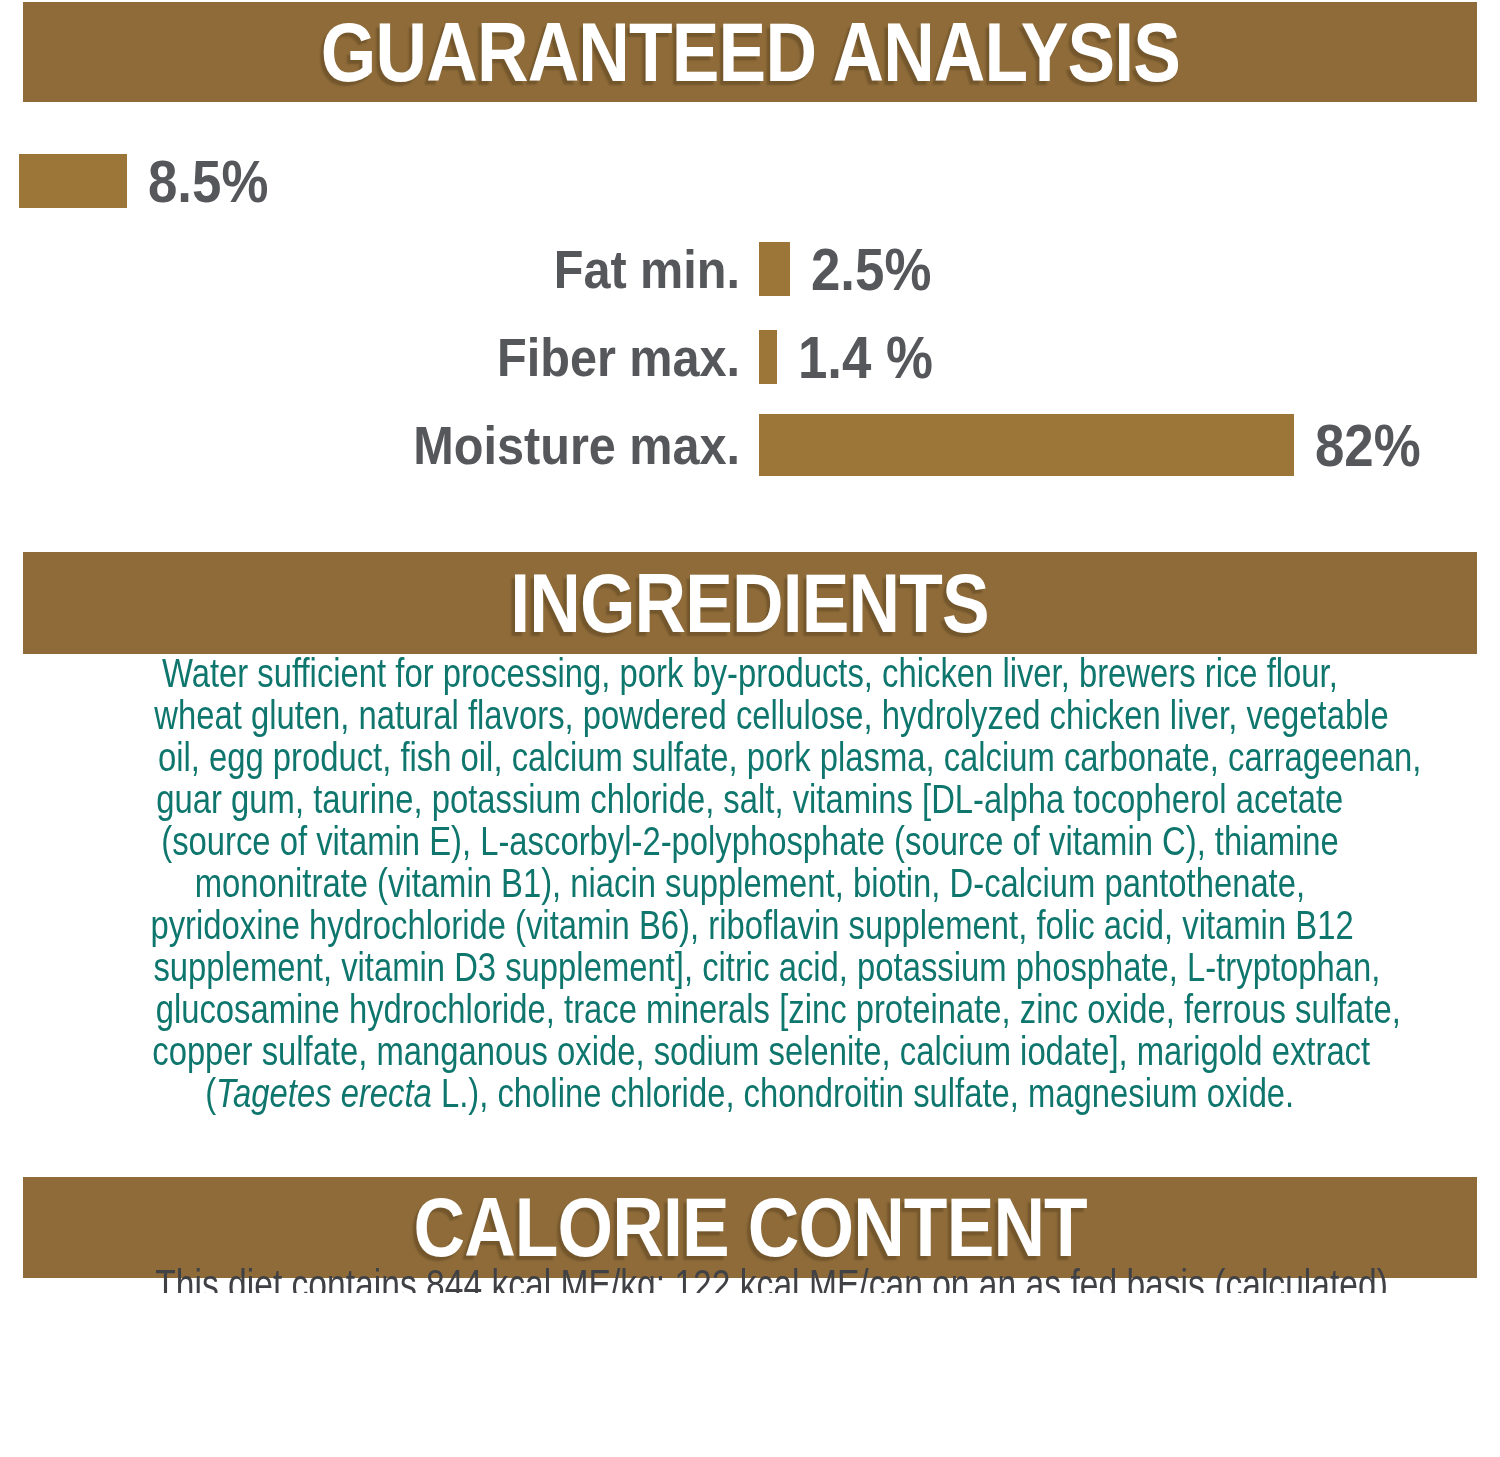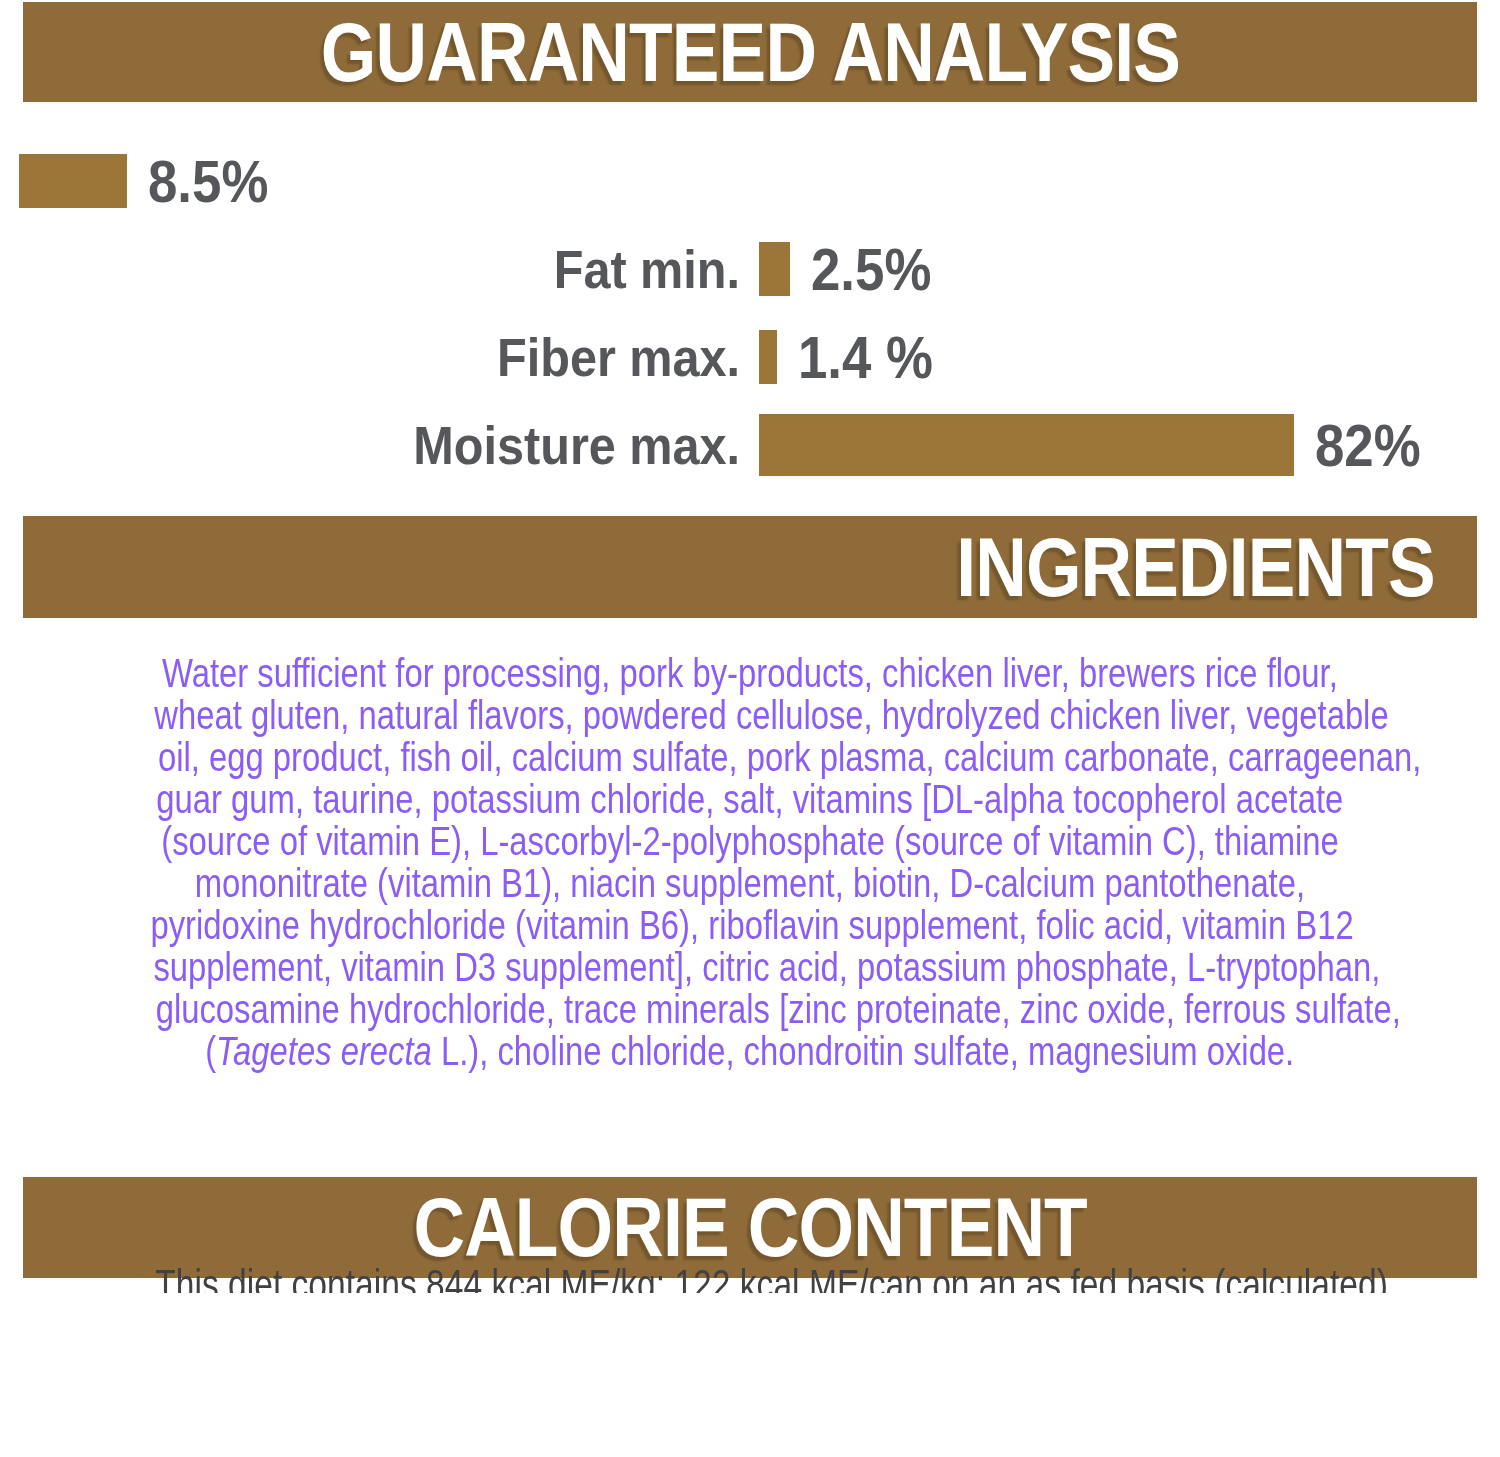--- a/index.html
+++ b/index.html
@@ -20,21 +20,21 @@
     display:inline-block;
     color:#ffffff;
     font-size:84px;font-weight:bold;
     letter-spacing:-1px;
     transform:scaleX(.85);
     transform-origin:50% 50%;
     white-space:nowrap;
     text-shadow:-4px 4px 2px rgba(55,40,15,.30);
   }
   #bar-guaranteed{top:2px;}
-  #bar-ingredients{top:516px;height:102px;justify-content:flex-end;}
+  #bar-ingredients{top:552px;height:102px;}
   #bar-calorie{top:1145px;height:101px;margin-top:32px;}
 
   
   #ga-rows{position:absolute;top:137px;left:0;right:0;}
   .ga-row{display:flex;align-items:center;height:88px;}
   .ga-label{
     width:740px;flex:0 0 740px;
     text-align:right;
     color:#56575A;font-size:54px;font-weight:bold;
     white-space:nowrap;
@@ -51,21 +51,21 @@
     margin-left:21px;
     color:#56575A;font-size:60px;font-weight:bold;
     white-space:nowrap;
   }
   .ga-value .cond{display:inline-block;transform:scaleX(.88);transform-origin:0 50%;}
 
   
   #ingredients-text{
     position:absolute;top:652px;left:0;right:0;
     text-align:center;
-    color:#8b5cf6;
+    color:#0f766e;
     font-size:41px;
   }
   .ing-line{line-height:42px;white-space:nowrap;}
   .ing-line .cond{display:inline-block;transform:scaleX(.8);transform-origin:50% 50%;white-space:nowrap;}
   .italic{font-style:italic;}
 
   
   #calorie-text{
     position:absolute;top:1262px;left:0;right:0;
     text-align:center;
@@ -125,20 +125,21 @@
   <div id="ingredients-text">
     <div class="ing-line"><span class="cond">Water sufficient for processing, pork by-products, chicken liver, brewers rice flour,</span></div>
     <div class="ing-line"><span class="cond">wheat gluten, natural flavors, powdered cellulose, hydrolyzed chicken liver, vegetable</span></div>
     <div class="ing-line"><span class="cond">oil, egg product, fish oil, calcium sulfate, pork plasma, calcium carbonate, carrageenan,</span></div>
     <div class="ing-line"><span class="cond">guar gum, taurine, potassium chloride, salt, vitamins [DL-alpha tocopherol acetate</span></div>
     <div class="ing-line"><span class="cond">(source of vitamin E), L-ascorbyl-2-polyphosphate (source of vitamin C), thiamine</span></div>
     <div class="ing-line"><span class="cond">mononitrate (vitamin B1), niacin supplement, biotin, D-calcium pantothenate,</span></div>
     <div class="ing-line"><span class="cond">pyridoxine hydrochloride (vitamin B6), riboflavin supplement, folic acid, vitamin B12</span></div>
     <div class="ing-line"><span class="cond">supplement, vitamin D3 supplement], citric acid, potassium phosphate, L-tryptophan,</span></div>
     <div class="ing-line"><span class="cond">glucosamine hydrochloride, trace minerals [zinc proteinate, zinc oxide, ferrous sulfate,</span></div>
+    <div class="ing-line"><span class="cond">copper sulfate, manganous oxide, sodium selenite, calcium iodate], marigold extract</span></div>
     <div class="ing-line">
       <span class="cond"><span>(</span><span class="italic">Tagetes erecta</span><span> L.), choline chloride, chondroitin sulfate, magnesium oxide.</span></span>
     </div>
   </div>
 
   <div class="section-bar" id="bar-calorie">
     <span class="hdr">CALORIE CONTENT</span>
   </div>
 
   <div id="calorie-text">

